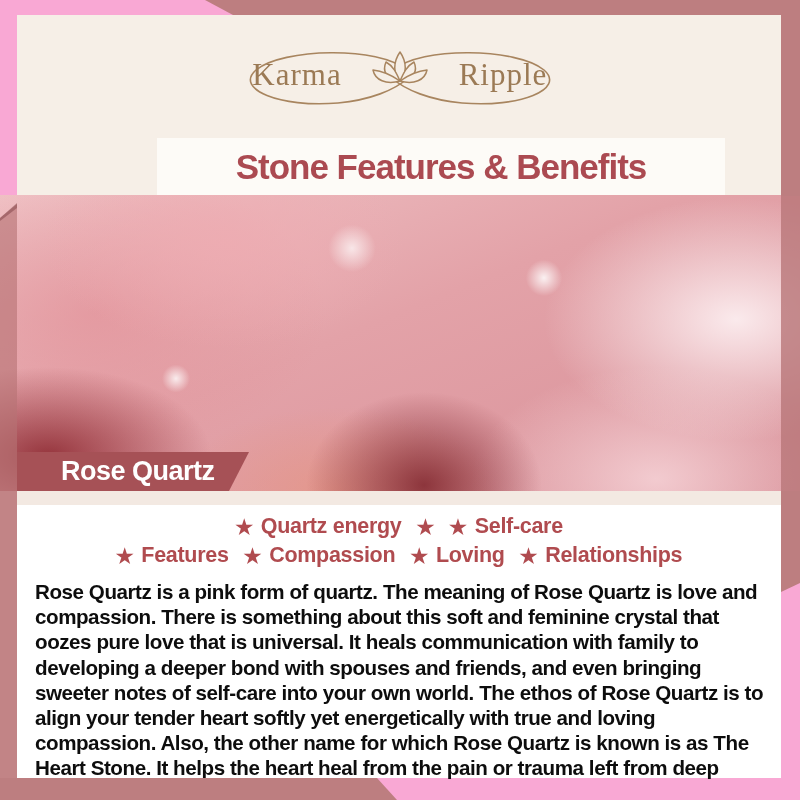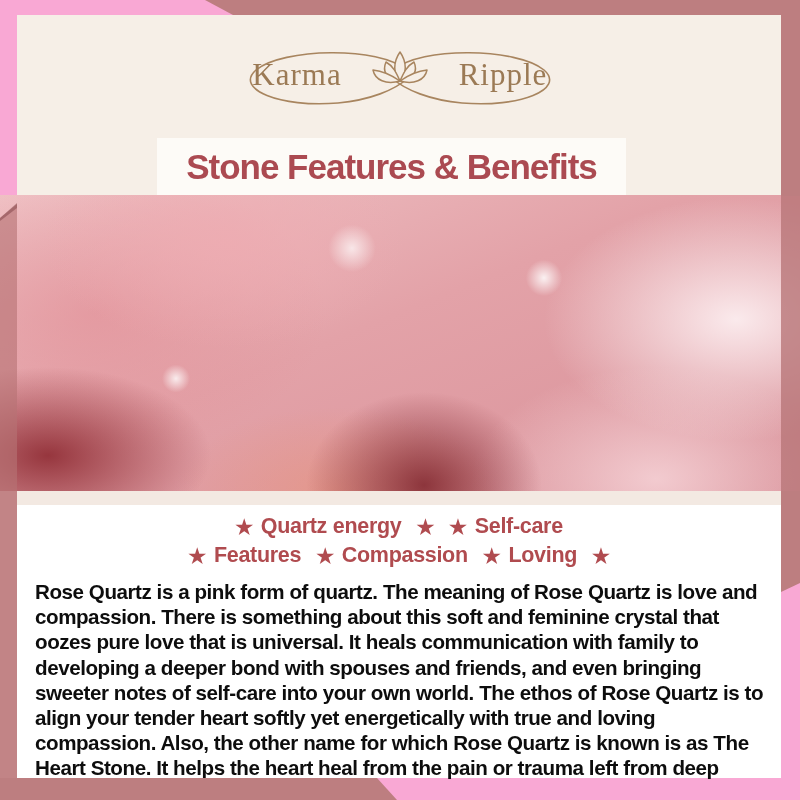--- a/index.html
+++ b/index.html
@@ -58,21 +58,21 @@
   }
   .logo{
     position:absolute;left:230px;top:40px;width:340px;height:70px;z-index:2;
   }
   .logo svg{display:block;width:340px;height:70px;}
   .logo text{
     font-family:"Liberation Serif", serif;
     font-size:31px;fill:#9b7a55;letter-spacing:1px;
   }
   .title-box{
-    position:absolute;left:157px;top:138px;width:469px;height:57px;
+    position:absolute;left:157px;top:138px;width:568px;height:57px;
     background:#fdfbf7;z-index:3;
     display:flex;align-items:center;justify-content:center;
   }
   .title-box h1{
     margin:0;font-size:35px;font-weight:700;letter-spacing:-1px;
     color:#ab4a51;
   }
   
   .photo{
     position:absolute;left:0;top:195px;width:800px;height:296px;z-index:2;
@@ -156,20 +156,23 @@
       <text x="273" y="45" text-anchor="middle">Ripple</text>
     </svg>
   </div>
 
   <div class="title-box">
     <h1>Stone Features &amp; Benefits</h1>
   </div>
 
   <div class="photo"></div>
 
+  <div class="banner">
+    <span>Rose Quartz</span>
+  </div>
 
   <div class="cream-strip"></div>
 
   <div class="panel">
     <div class="benefit-row">
         <span class="benefit-item">
           <span class="benefit-star">★</span>
           <span>Quartz energy</span>
         </span>
         <span class="benefit-item">
@@ -188,18 +191,19 @@
         <span class="benefit-item">
           <span class="benefit-star">★</span>
           <span>Compassion</span>
         </span>
         <span class="benefit-item">
           <span class="benefit-star">★</span>
           <span>Loving</span>
         </span>
         <span class="benefit-item">
           <span class="benefit-star">★</span>
+          <span>Relationships</span>
         </span>
       </div>
     <p class="description">Rose Quartz is a pink form of quartz. The meaning of Rose Quartz is love and compassion. There is something about this soft and feminine crystal that oozes pure love that is universal. It heals communication with family to developing a deeper bond with spouses and friends, and even bringing sweeter notes of self-care into your own world. The ethos of Rose Quartz is to align your tender heart softly yet energetically with true and loving compassion. Also, the other name for which Rose Quartz is known is as The Heart Stone. It helps the heart heal from the pain or trauma left from deep emotional wounds.</p>
   </div>
 
 </div>
 
 </body></html>

